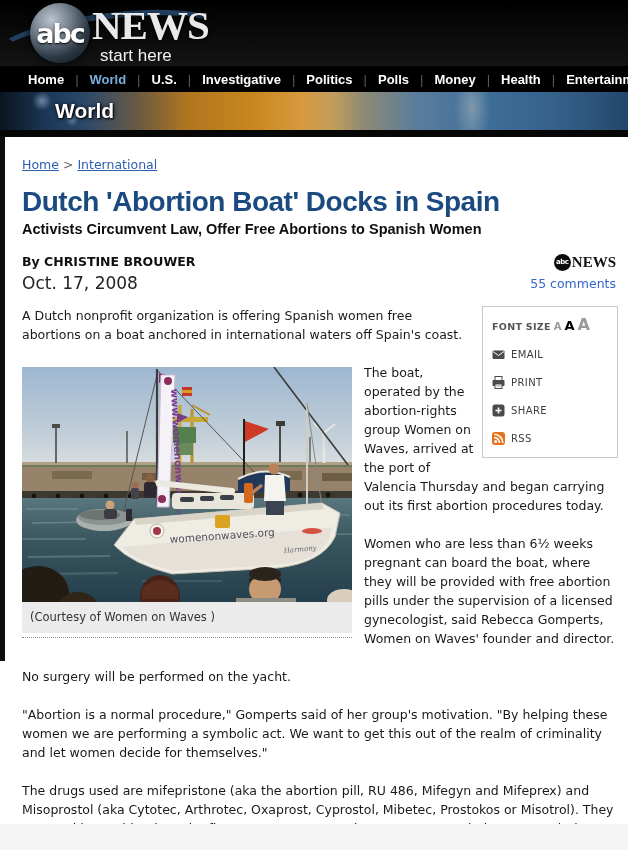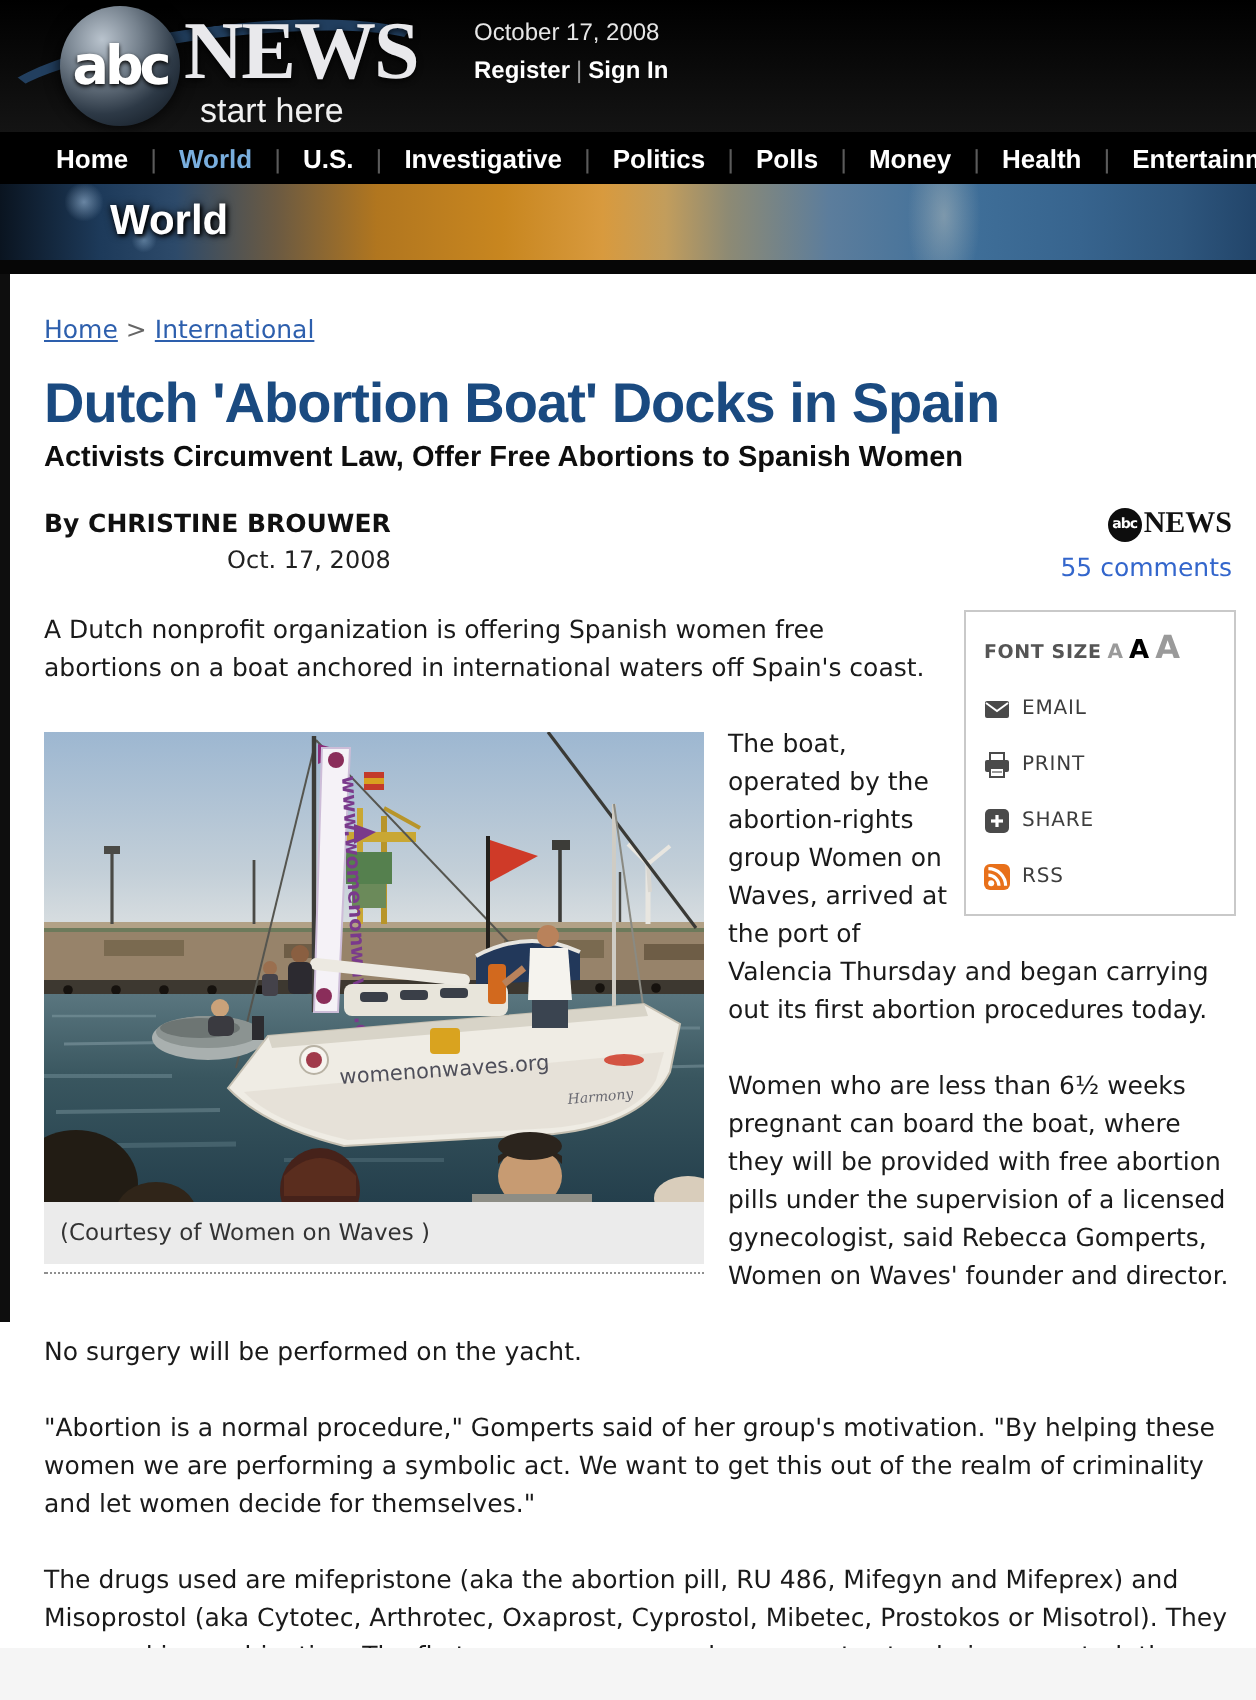--- a/index.html
+++ b/index.html
@@ -58,23 +58,23 @@
   .breadcrumb { font-size:12.5px; color:#555; }
   .breadcrumb a { color:#2d5fad; }
   .crumb-sep { color:#666; padding:0 4px; }
 
   h1.article-title { margin-top:15px; font-family:"Liberation Sans", sans-serif; font-size:28px;
     line-height:1.1; color:#1a4a80; letter-spacing:-.5px; }
   .article-subtitle { margin-top:3px; font-family:"Liberation Sans", sans-serif; font-size:14.5px;
     font-weight:bold; color:#0e0e0e; }
 
   .byline-row { margin-top:17px; overflow:hidden; }
-  .byline-left { float:left;text-align:right; }
+  .byline-left { float:left; }
   .byline-name { font-size:12.5px; font-weight:bold; color:#111; }
-  .byline-date { font-size:12px; color:#222; margin-top:4px; }
+  .byline-date { font-size:17px; color:#222; margin-top:4px; }
   .byline-right { float:right; text-align:right; padding-right:2px; }
   .mini-logo { display:flex; align-items:center; justify-content:flex-end; gap:1px; }
   .mini-sphere { width:17px; height:17px; border-radius:50%; background:#0d0d0d; color:#fff;
     font-size:7px; font-weight:bold; letter-spacing:-0.5px; display:flex; align-items:center;
     justify-content:center; }
   .mini-news { font-family:"Liberation Serif", serif; font-weight:bold; font-size:15px; color:#111; }
   .comments-link { display:inline-block; margin-top:5px; font-size:12.5px; color:#3366cc;
     text-decoration:none; }
 
   .article-body { margin-top:13px; font-size:12.5px; line-height:19px; color:#1a1a1a; }
@@ -107,26 +107,20 @@
 <body>
 
 <div class="top-header">
   <div class="logo-wrap">
     <div class="logo-swoosh"></div>
     <div class="logo-sphere">
       <span>abc</span>
     </div>
     <div class="logo-news">NEWS</div>
     <div class="logo-tagline">start here</div>
-  </div>
-  <div class="header-meta">
-    <div>October 17, 2008</div>
-    <div class="header-links">
-      <a>Register</a><span class="header-sep">|</span><a>Sign In</a>
-    </div>
   </div>
 </div>
 
 <div class="nav-bar">
   <a>Home</a>
     <span class="nav-sep">|</span>
     <a class="active">World</a>
     <span class="nav-sep">|</span>
     <a>U.S.</a>
     <span class="nav-sep">|</span>

